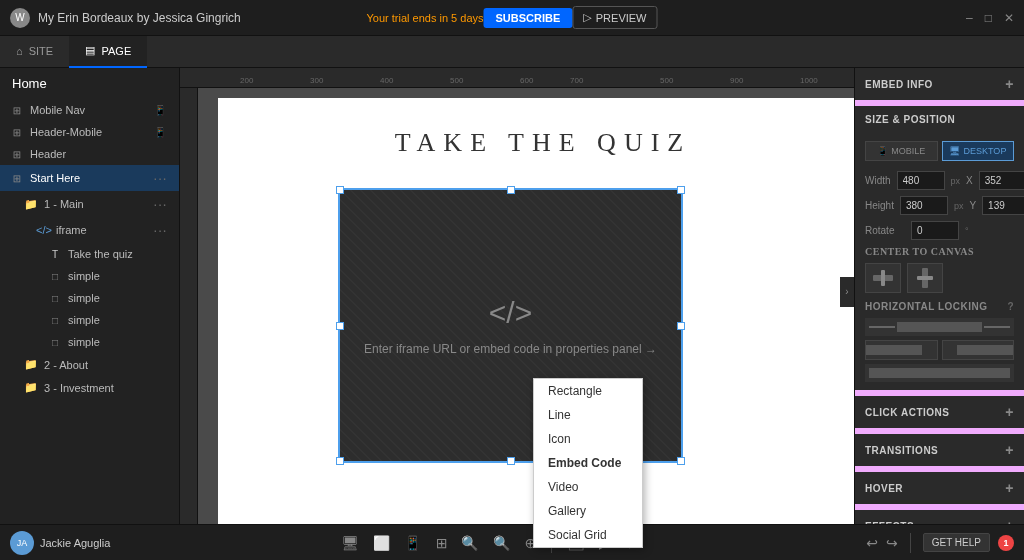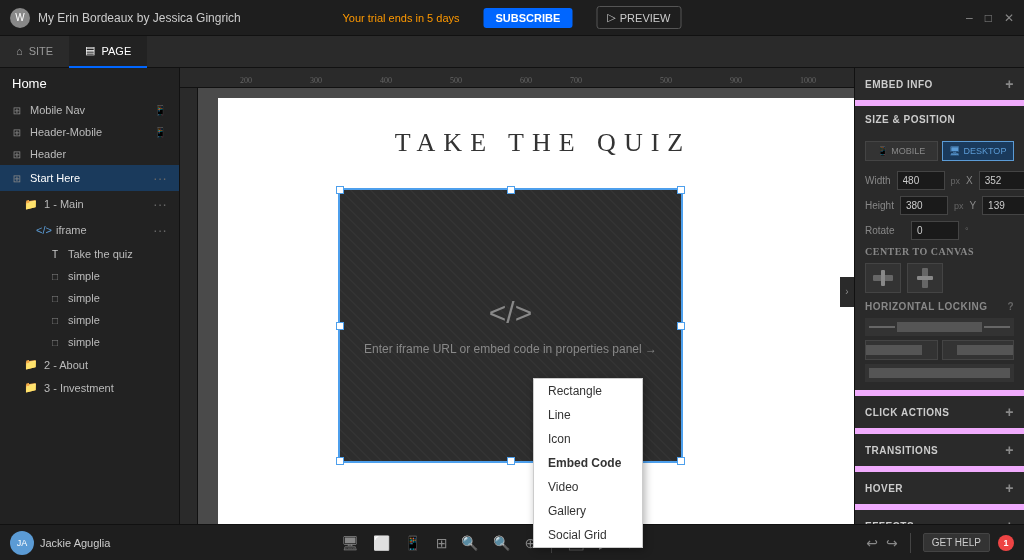--- a/index.html
+++ b/index.html
@@ -11,21 +11,21 @@
       background: #1e1e1e;
       border-bottom: 1px solid #111;
       display: flex;
       align-items: center;
       justify-content: space-between;
       padding: 0 10px;
       position: relative;
     }
     #topbar-left { display: flex; align-items: center; gap: 8px; }
     #topbar-logo { width: 20px; height: 20px; background: #888; border-radius: 50%; display: flex; align-items: center; justify-content: center; font-size: 10px; color: #fff; }
-    #topbar-center { position: absolute; left: 50%; transform: translateX(-50%); display: flex; align-items: center; gap: 24px; font-size: 11px; color: #f90; }
+    #topbar-center { position: absolute; left: 50%; transform: translateX(-50%); display: flex; align-items: center; gap: 0; font-size: 11px; color: #f90; }
     #topbar-right { display: flex; align-items: center; gap: 8px; }
     .subscribe-btn { background: #0066ff; color: #fff; border: none; border-radius: 3px; padding: 4px 12px; font-size: 11px; font-weight: bold; cursor: pointer; }
     .preview-btn { background: transparent; color: #ccc; border: 1px solid #555; border-radius: 3px; padding: 4px 10px; font-size: 11px; cursor: pointer; display: flex; align-items: center; gap: 4px; }
 
     
     #nav-tabs {
       height: 32px;
       background: #2a2a2a;
       border-bottom: 1px solid #111;
       display: flex;
@@ -50,21 +50,21 @@
     .indent-1 { padding-left: 24px; }
     .indent-2 { padding-left: 36px; }
     .indent-3 { padding-left: 48px; }
 
     .folder-icon { color: #5b9bd5; font-size: 11px; }
     .code-icon { color: #5b9bd5; font-size: 11px; }
 
     
     #canvas-area { flex: 1; background: #4a4a4a; display: flex; flex-direction: column; position: relative; overflow: hidden; }
     #ruler-h { height: 20px; background: #2a2a2a; border-bottom: 1px solid #111; display: flex; align-items: center; position: relative; overflow: hidden; }
-    #ruler-h-content { position: absolute; left: 0; top: 0; right: 0; bottom: 0; display: flex; align-items: flex-end; padding-bottom: 2px; font-family: Liberation Serif, serif; }
+    #ruler-h-content { position: absolute; left: 0; top: 0; right: 0; bottom: 0; display: flex; align-items: flex-end; padding-bottom: 2px; }
     .ruler-mark { position: absolute; font-size: 8px; color: #666; }
     #canvas-body { flex: 1; display: flex; position: relative; }
     #ruler-v { width: 18px; background: #2a2a2a; border-right: 1px solid #111; position: relative; overflow: hidden; }
     #canvas-content { flex: 1; background: #4a4a4a; overflow: hidden; position: relative; cursor: default; }
     #page-canvas { position: absolute; top: 20px; left: 30px; width: 700px; background: #fff; }
 
     .iframe-block {
       position: absolute;
       top: 90px;
       left: 120px;

